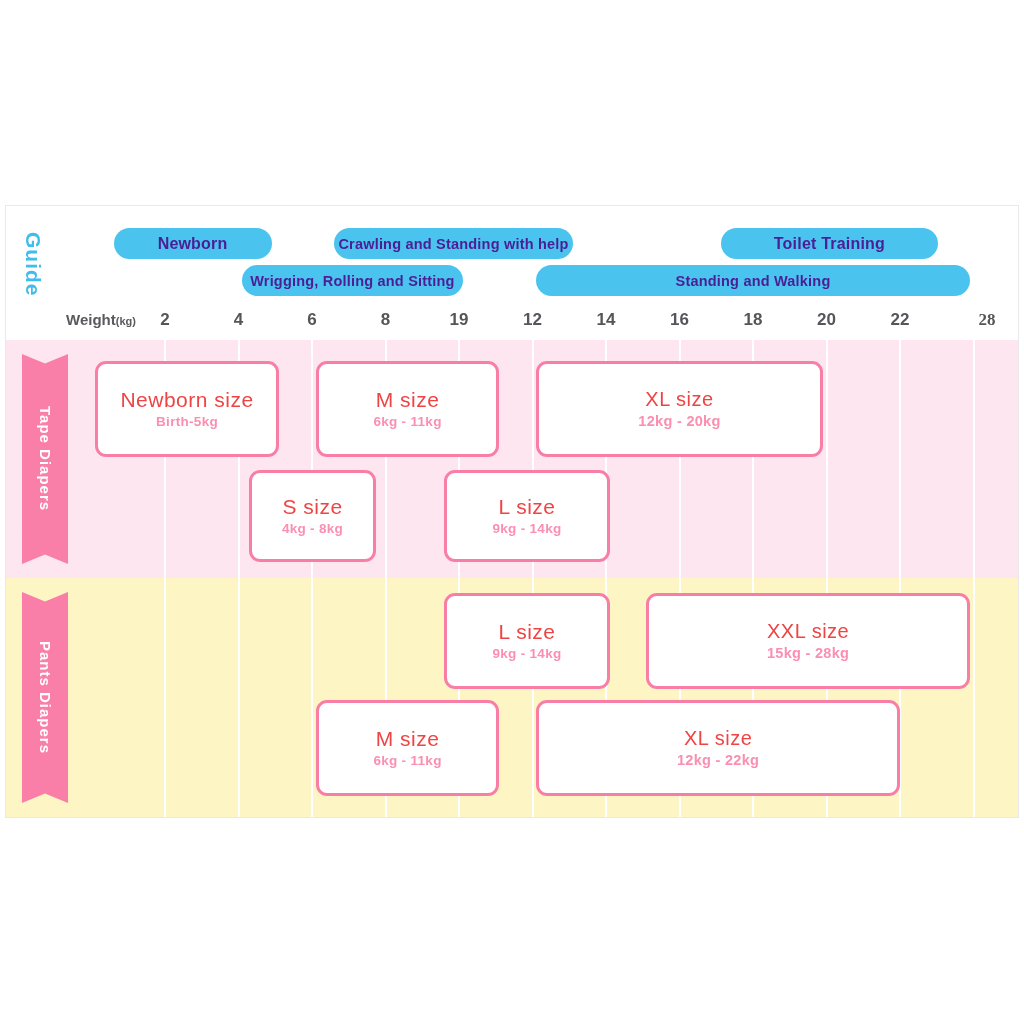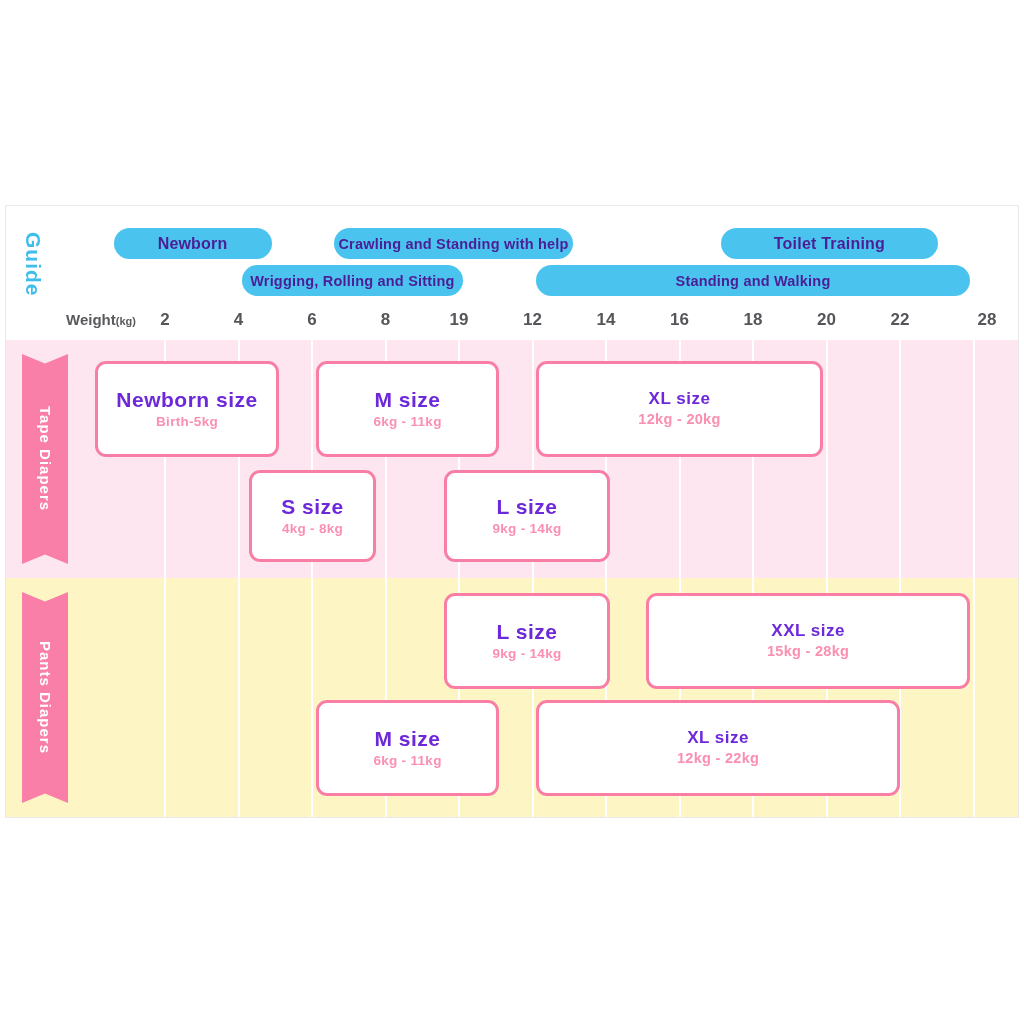--- a/index.html
+++ b/index.html
@@ -77,28 +77,28 @@
     white-space:nowrap;line-height:1;
   }
 
   
   .sizebox{
     position:absolute;background:#ffffff;
     border:3px solid #f97ea6;border-radius:11px;box-sizing:border-box;
     display:flex;flex-direction:column;align-items:center;justify-content:center;
   }
   .sizebox .name{
-    color:#6d28d9;font-weight:bold;letter-spacing:.5px;
+    color:#ef4444;font-weight:normal;letter-spacing:.5px;
     line-height:1.05;white-space:nowrap;
   }
   .sizebox .range{
     color:#fb8fb1;font-weight:bold;letter-spacing:.3px;
     line-height:1.15;white-space:nowrap;margin-top:3px;
   }
-  .sizebox.lg .name{font-size:17px;}
+  .sizebox.lg .name{font-size:20px;}
   .sizebox.lg .range{font-size:14.5px;}
   .sizebox.md .name{font-size:21px;}
   .sizebox.md .range{font-size:13.5px;}
 </style>
 </head>
 <body>
 
 <div id="stage">
 
   <div class="chart-frame"></div>
@@ -138,21 +138,21 @@
       <div class="tick" style="left: 238.5px;">4</div>
       <div class="tick" style="left: 312px;">6</div>
       <div class="tick" style="left: 385.5px;">8</div>
       <div class="tick" style="left: 459px;">19</div>
       <div class="tick" style="left: 532.5px;">12</div>
       <div class="tick" style="left: 606px; text-align: right;">14</div>
       <div class="tick" style="left: 679.5px;">16</div>
       <div class="tick" style="left: 753px;">18</div>
       <div class="tick" style="left: 826.5px;">20</div>
       <div class="tick" style="left: 900px;">22</div>
-      <div class="tick" style="left: 987px;">28</div>
+      <div class="tick" style="left: 987px; font-family: Liberation Serif, serif;">28</div>
     </div>
 
   <div id="ribbons">
       <div class="ribbon" style="left: 22px; top: 354px; height: 210px;">
         <div class="tail top"></div>
         <div class="body">
           <span>Tape Diapers</span>
         </div>
         <div class="tail bottom"></div>
       </div>

